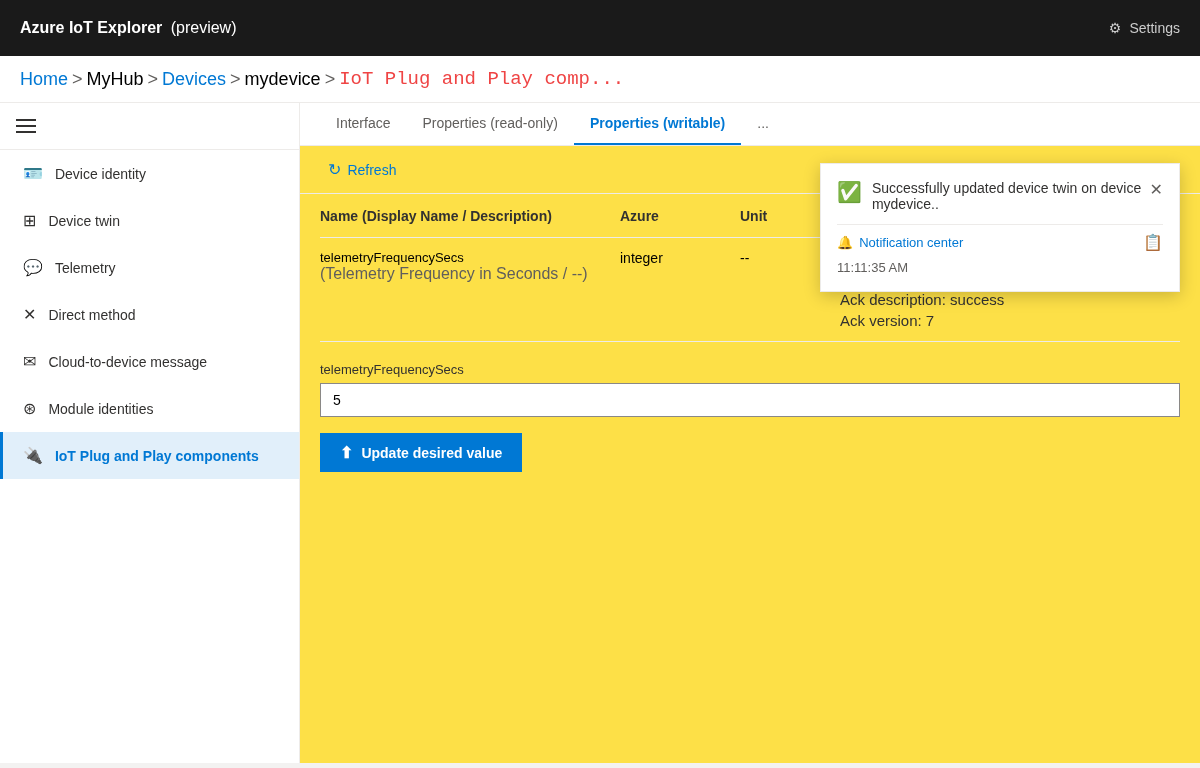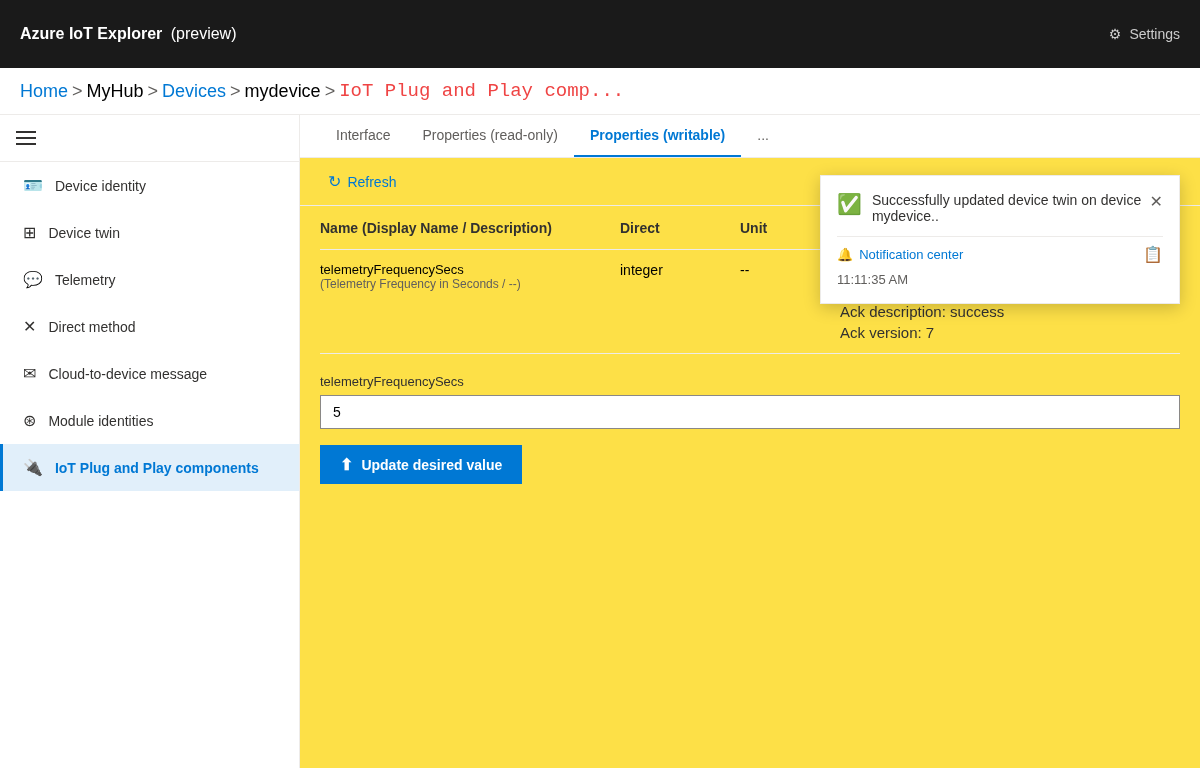--- a/index.html
+++ b/index.html
@@ -2,21 +2,21 @@
 <html><head>
   <meta charset="utf-8">
   <style>
     * { box-sizing: border-box; margin: 0; padding: 0; }
     body { font-family: 'Segoe UI', Arial, sans-serif; font-size: 14px; background: #f3f2f1; height: 768px; width: 1200px; overflow: hidden; }
 
     
     .topbar {
       background: #1a1a1a;
       color: white;
-      height: 68px;
+      height: 56px;
       display: flex;
       align-items: center;
       justify-content: space-between;
       padding: 0 20px;
     }
     .topbar-title { font-size: 16px; font-weight: 600; color: white; }
     .topbar-settings { display: flex; align-items: center; gap: 8px; color: #ccc; cursor: pointer; font-size: 14px; }
 
     
     .breadcrumb {
@@ -295,38 +295,38 @@
       </button>
     </div>
 
     <div class="table-container">
 
       <div class="table-header">
         <div class="col-header">
           <span>Name (Display Name / Description)</span>
         </div>
         <div class="col-header">
-          <span>Direct</span>
+          <span>Azure</span>
         </div>
         <div class="col-header">
           <span>Unit</span>
         </div>
         <div class="col-header">
           <span>Reported Value (Ack metadata)</span>
           <span class="info-icon">i</span>
         </div>
         <div>
           <span class="collapse-icon chevron-up"></span>
         </div>
       </div>
 
       <div class="table-row">
         <div>
           <div style="font-size:13px;">telemetryFrequencySecs</div>
-          <div style="font-size:12px; color:#605e5c;">(Telemetry Frequency in Seconds / --)</div>
+          <div style="font-size:16px; color:#605e5c;">(Telemetry Frequency in Seconds / --)</div>
         </div>
         <div>
           <span>integer</span>
         </div>
         <div>
           <span>--</span>
         </div>
         <div class="reported-value-cell">
           <span style="font-weight:600;">0</span>
           <span class="ack-text">Ack code: 200</span>

